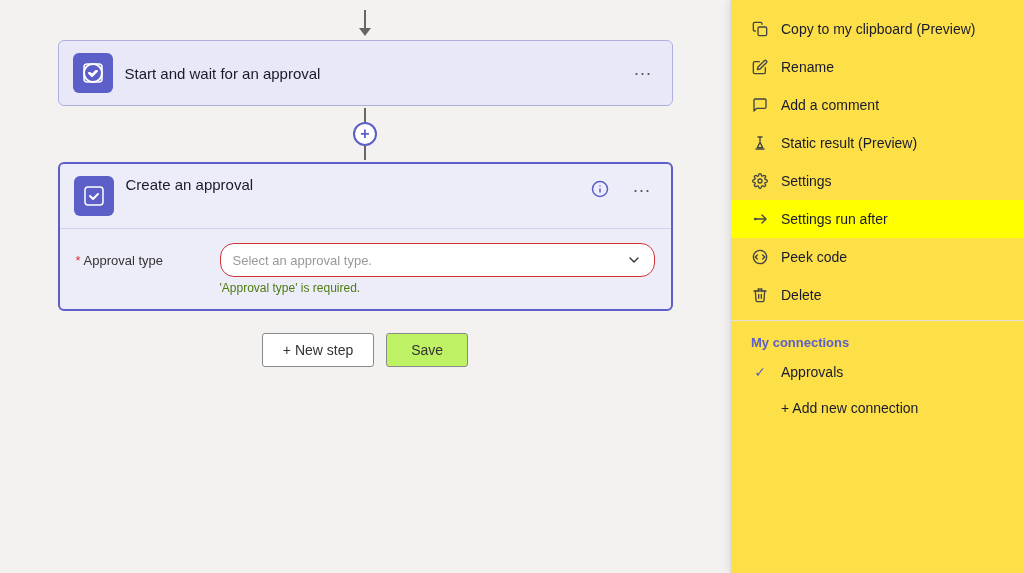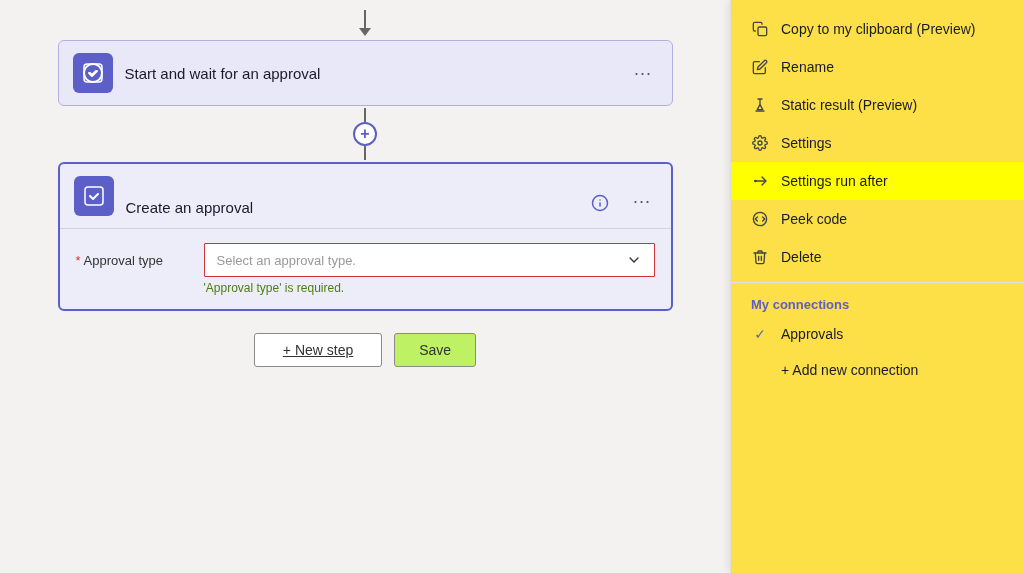--- a/index.html
+++ b/index.html
@@ -141,33 +141,33 @@
     .active-step-card {
       width: 615px;
       background: #ededfa;
       border: 2px solid #5b5fc7;
       border-radius: 6px;
     }
 
     .active-card-header {
       padding: 12px 14px;
       display: flex;
-      align-items: flex-end;
+      align-items: flex-start;
       gap: 12px;
       border-bottom: 1px solid #d0d0ea;
     }
 
     .active-card-body {
       padding: 14px 16px;
     }
 
     .form-row {
       display: flex;
       align-items: flex-start;
-      gap: 8px;
+      gap: 24px;
     }
 
     .form-label {
       font-size: 13px;
       color: #333;
       min-width: 120px;
       padding-top: 10px;
       white-space: nowrap;
     }
 
@@ -179,21 +179,21 @@
     .form-field-wrap {
       flex: 1;
       display: flex;
       flex-direction: column;
     }
 
     .form-select {
       width: 100%;
       padding: 8px 12px;
       border: 1.5px solid #d13438;
-      border-radius: 1px;
+      border-radius: 14px;
       background: white;
       font-size: 13px;
       color: #999;
       display: flex;
       align-items: center;
       justify-content: space-between;
       cursor: pointer;
     }
 
     .error-text {
@@ -203,28 +203,27 @@
     }
 
     
     .bottom-buttons {
       display: flex;
       gap: 12px;
       margin-top: 22px;
     }
 
     .btn-new-step {
-      padding: 8px 28px;
+      padding: 8px 20px;
       border: 1.5px solid #8a8a8a;
       background: white;
       border-radius: 3px;
       font-size: 14px;
       cursor: pointer;
       color: #333;
-      text-decoration: underline;
     }
 
     .btn-save {
       padding: 8px 24px;
       border: 1.5px solid #8a8a8a;
       background: #bef264;
       border-radius: 3px;
       font-size: 14px;
       cursor: pointer;
       color: #333;
@@ -394,20 +393,28 @@
   <div class="menu-item">
     <span class="menu-icon">
       <svg width="16" height="16" viewBox="0 0 24 24" fill="none" stroke="#444" stroke-width="2" stroke-linecap="round" stroke-linejoin="round">
         <path d="M11 4H4a2 2 0 00-2 2v14a2 2 0 002 2h14a2 2 0 002-2v-7"></path>
         <path d="M18.5 2.5a2.121 2.121 0 013 3L12 15l-4 1 1-4 9.5-9.5z"></path>
       </svg>
     </span>
     <span>Rename</span>
   </div>
 
+  <div class="menu-item">
+    <span class="menu-icon">
+      <svg width="16" height="16" viewBox="0 0 24 24" fill="none" stroke="#444" stroke-width="2" stroke-linecap="round" stroke-linejoin="round">
+        <path d="M21 15a2 2 0 01-2 2H7l-4 4V5a2 2 0 012-2h14a2 2 0 012 2z"></path>
+      </svg>
+    </span>
+    <span>Add a comment</span>
+  </div>
 
   <div class="menu-item">
     <span class="menu-icon">
       <svg width="16" height="16" viewBox="0 0 24 24" fill="none" stroke="#444" stroke-width="2" stroke-linecap="round" stroke-linejoin="round">
         <path d="M9 3h6m-3 0v8l4 8H8l4-8V3"></path>
         <line x1="6" y1="21" x2="18" y2="21"></line>
       </svg>
     </span>
     <span>Static result (Preview)</span>
   </div>

